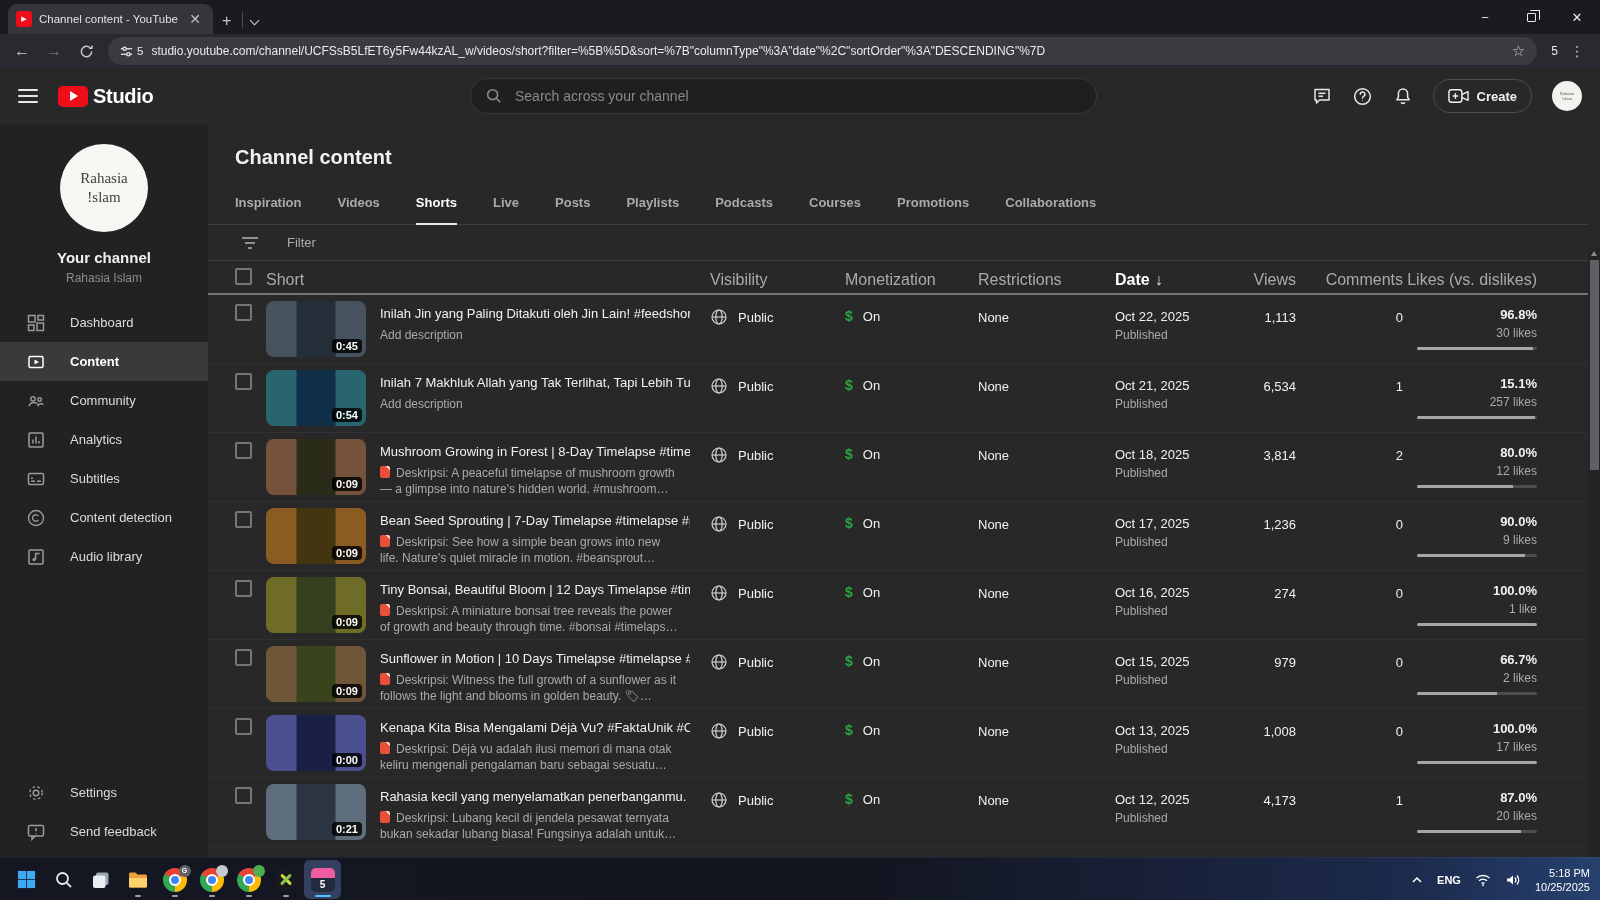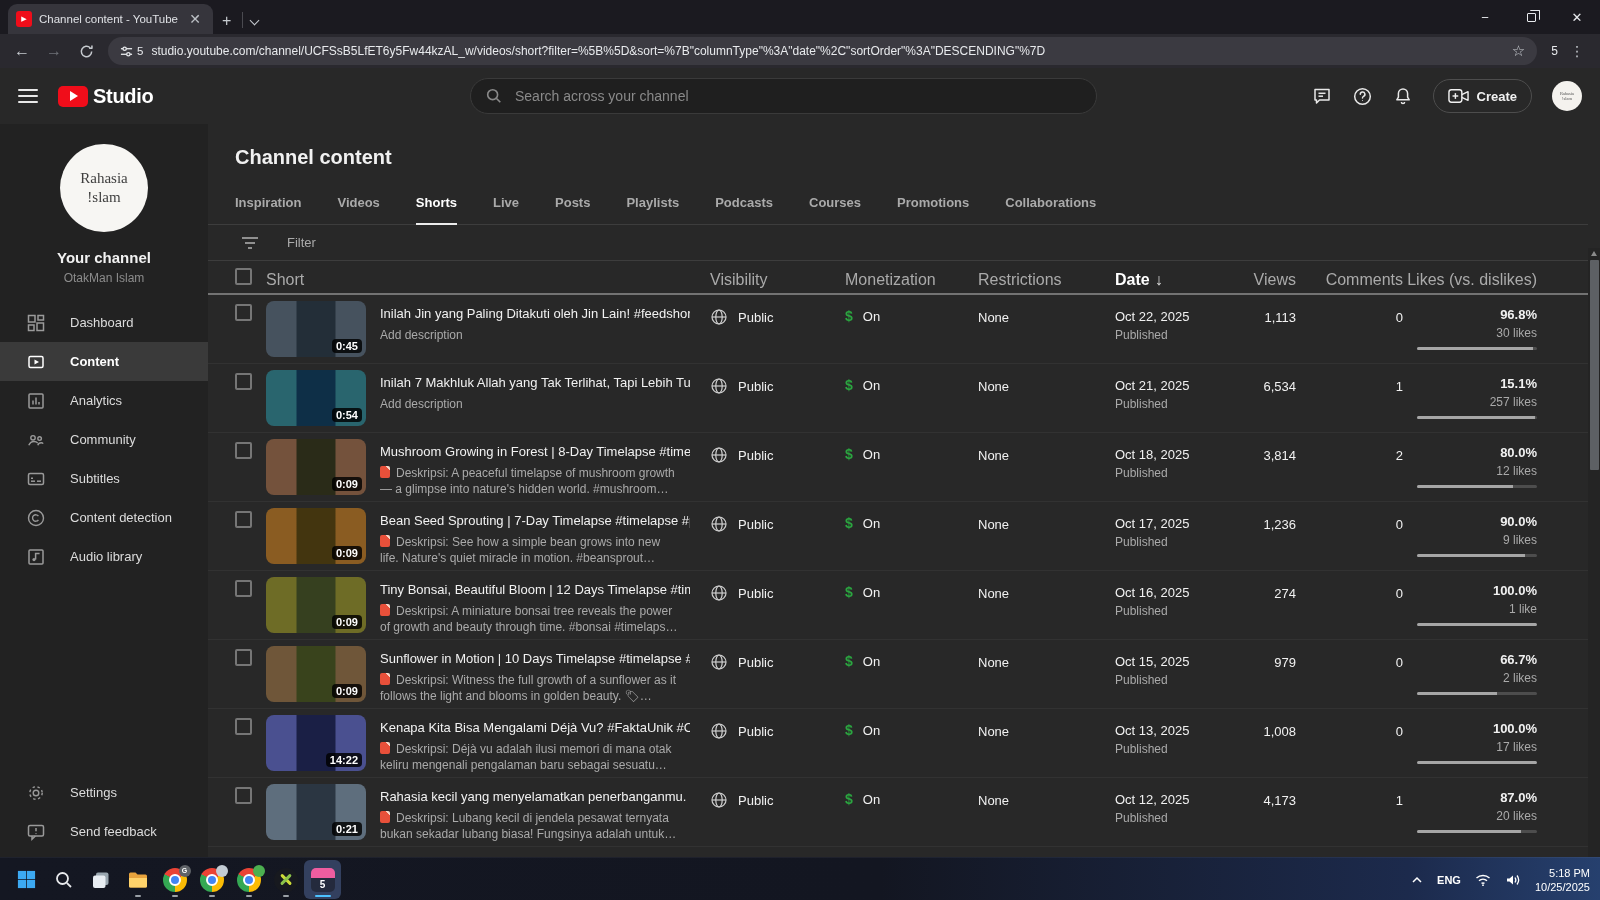--- a/index.html
+++ b/index.html
@@ -239,21 +239,21 @@
 
   <div class="app-body">
 
     <aside class="sidebar">
       <div class="avatar-wrap">
         <div class="avatar-circle">
           <span>Rahasia</span>
           <span>!slam</span>
         </div>
         <div class="your-channel">Your channel</div>
-        <div class="channel-name">OtakMan Islam</div>
+        <div class="channel-name">Rahasia Islam</div>
       </div>
       <nav class="menu">
         <div class="menu-item">
           <span class="mi-icon">
               <svg width="20" height="20" viewBox="0 0 20 20" fill="none" stroke="#9a9a9a" stroke-width="1.5">
                 <rect x="2.5" y="2.5" width="6.5" height="6.5"></rect>
                 <rect x="12" y="2.5" width="5.5" height="4.5"></rect>
                 <rect x="2.5" y="12" width="5.5" height="5.5"></rect>
                 <rect x="11" y="10" width="6.5" height="7.5"></rect>
               </svg>
@@ -264,39 +264,39 @@
           <span class="mi-icon">
               <svg width="20" height="20" viewBox="0 0 20 20" fill="none" stroke="#fff" stroke-width="1.5">
                 <rect x="3" y="4.5" width="14" height="11" rx="1.5"></rect>
                 <path d="M8.5 7.5 l4.5 2.5 -4.5 2.5 z" fill="#fff" stroke="none"></path>
               </svg>
             </span>
           <span class="mi-label">Content</span>
         </div>
         <div class="menu-item">
           <span class="mi-icon">
+              <svg width="20" height="20" viewBox="0 0 20 20" fill="none" stroke="#9a9a9a" stroke-width="1.4">
+                <circle cx="7" cy="7.8" r="2.2"></circle>
+                <circle cx="13.6" cy="8.6" r="1.8"></circle>
+                <path d="M2.8 15.3 q1.6-3.8 5.2-3.8 q2.4 0 3.8 1.6"></path>
+                <path d="M11.8 15.3 q0.8-2.5 3.4-2.5 q1.3 0 2 .8"></path>
+              </svg>
+            </span>
+          <span class="mi-label">Community</span>
+        </div>
+        <div class="menu-item">
+          <span class="mi-icon">
               <svg width="20" height="20" viewBox="0 0 20 20" fill="none" stroke="#9a9a9a" stroke-width="1.5">
                 <rect x="3" y="3" width="14" height="14" rx="1"></rect>
                 <line x1="7" y1="13.5" x2="7" y2="9.5"></line>
                 <line x1="10" y1="13.5" x2="10" y2="6.5"></line>
                 <line x1="13" y1="13.5" x2="13" y2="11"></line>
               </svg>
             </span>
           <span class="mi-label">Analytics</span>
-        </div>
-        <div class="menu-item">
-          <span class="mi-icon">
-              <svg width="20" height="20" viewBox="0 0 20 20" fill="none" stroke="#9a9a9a" stroke-width="1.4">
-                <circle cx="7" cy="7.8" r="2.2"></circle>
-                <circle cx="13.6" cy="8.6" r="1.8"></circle>
-                <path d="M2.8 15.3 q1.6-3.8 5.2-3.8 q2.4 0 3.8 1.6"></path>
-                <path d="M11.8 15.3 q0.8-2.5 3.4-2.5 q1.3 0 2 .8"></path>
-              </svg>
-            </span>
-          <span class="mi-label">Community</span>
         </div>
         <div class="menu-item">
           <span class="mi-icon">
               <svg width="20" height="20" viewBox="0 0 20 20" fill="none" stroke="#9a9a9a" stroke-width="1.5">
                 <rect x="2.5" y="4.5" width="15" height="11" rx="1.5"></rect>
                 <line x1="5" y1="12.2" x2="9" y2="12.2"></line>
                 <line x1="11" y1="12.2" x2="15" y2="12.2"></line>
                 <line x1="5" y1="9.2" x2="7" y2="9.2"></line>
               </svg>
             </span>
@@ -617,21 +617,21 @@
               <div class="lsub">2 likes</div>
               <div class="lbar">
                 <div class="lfill" style="width: 66.7%;"></div>
               </div>
             </div>
         </div>
 
         <div class="row">
           <span class="cb"></span>
           <div class="thumb" style="background: linear-gradient(90deg, rgb(74, 80, 144) 0%, rgb(74, 80, 144) 30%, rgb(26, 31, 69) 31%, rgb(26, 31, 69) 69%, rgb(74, 80, 144) 70%);">
-              <span class="dur">14:22</span>
+              <span class="dur">0:00</span>
             </div>
           <div class="vtext">
             <div class="vtitle">Kenapa Kita Bisa Mengalami Déjà Vu? #FaktaUnik #OtakMan...</div>
             <div class="vdesc"><span class="doc"></span><span>Deskripsi: Déjà vu adalah ilusi memori di mana otak keliru mengenali pengalaman baru sebagai sesuatu yang pernah terjad...</span></div>
           </div>
           <div class="cell vis">
               <span>
                 <svg width="18" height="18" viewBox="0 0 18 18" fill="none" stroke="#cfcfcf" stroke-width="1.2">
                   <circle cx="9" cy="9" r="7"></circle>
                   <ellipse cx="9" cy="9" rx="3.2" ry="7"></ellipse>

